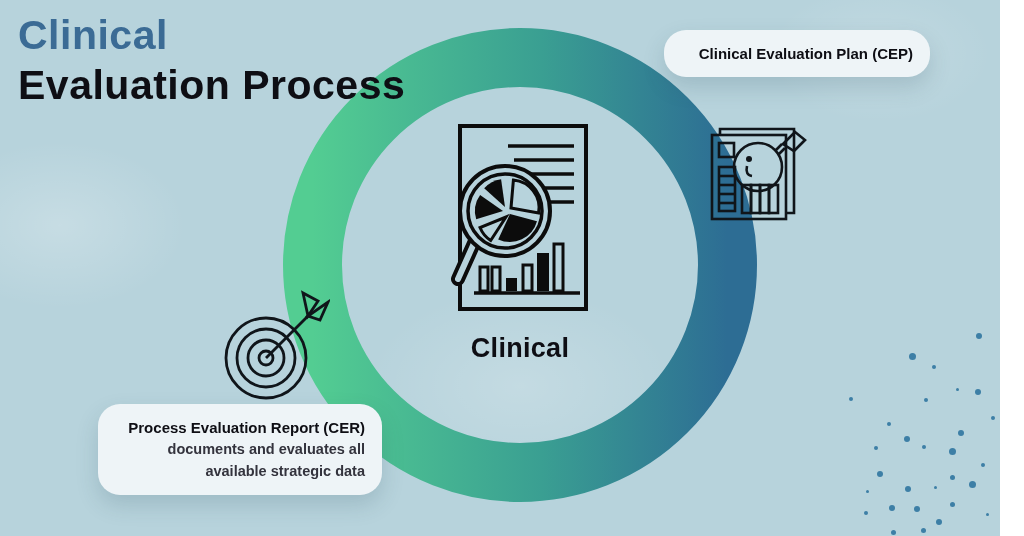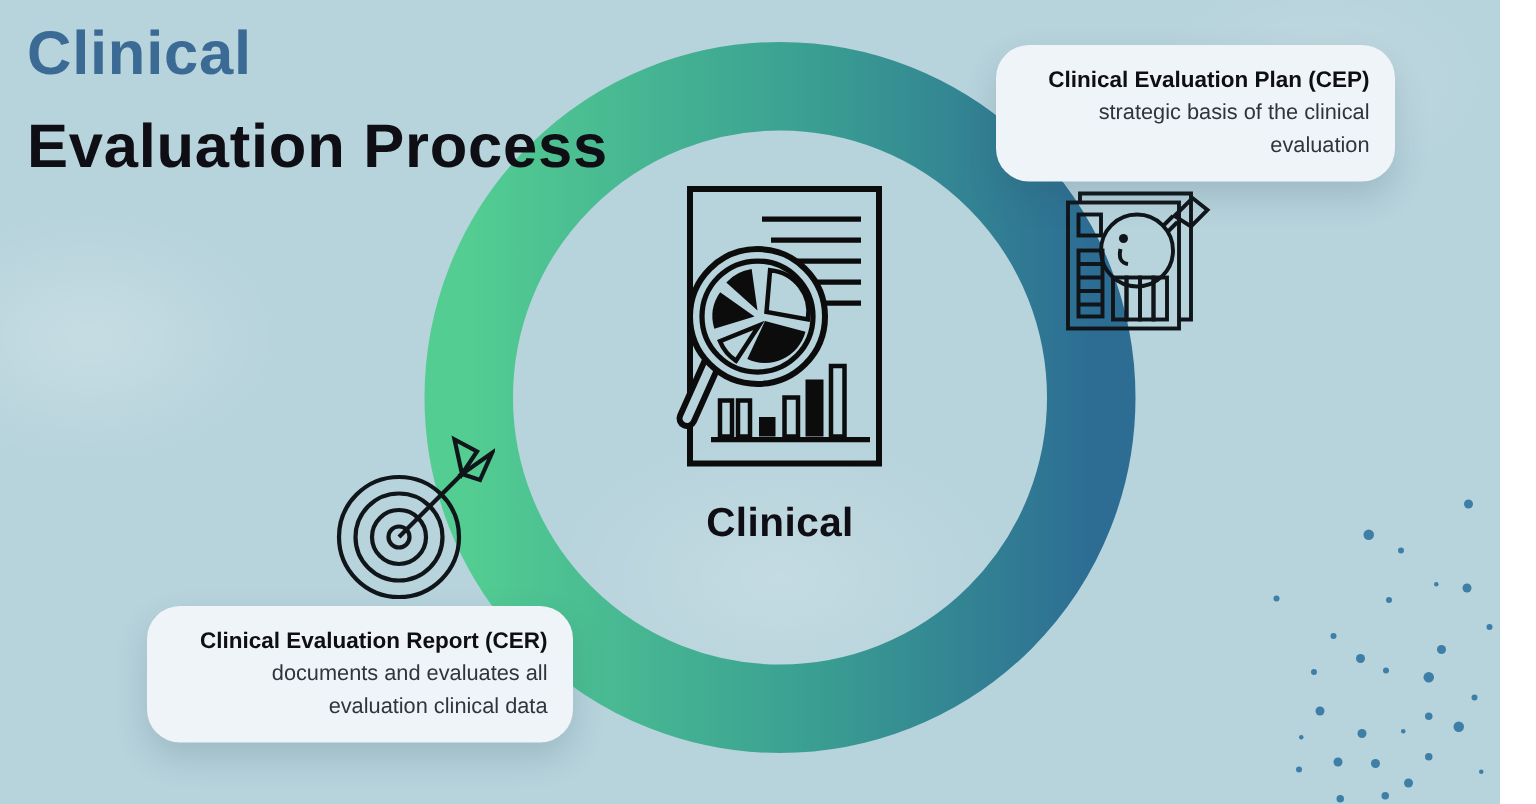--- a/index.html
+++ b/index.html
@@ -15,36 +15,36 @@
     background:
       radial-gradient(ellipse 180px 120px at 6% 42%, rgba(255,255,255,.22), transparent 70%),
       radial-gradient(ellipse 220px 140px at 52% 72%, rgba(255,255,255,.18), transparent 70%),
       radial-gradient(ellipse 160px 100px at 88% 10%, rgba(255,255,255,.15), transparent 70%),
       var(--bg);
   }
   .ring-svg{position:absolute;left:0;top:0;z-index:1;}
   .page-title{position:absolute;left:18px;top:10px;z-index:3;line-height:50px;
     font-size:41px;font-weight:800;letter-spacing:.5px;}
   .page-title .t1{color:var(--blue);display:block;}
-  .page-title .t2{color:var(--ink);display:block;margin-top:12px;}
+  .page-title .t2{color:var(--ink);display:block;}
   .center-icon{position:absolute;left:448px;top:121px;z-index:2;}
   .center-label{
     position:absolute;left:390px;top:329px;width:260px;z-index:2;text-align:center;
     font-size:27px;font-weight:800;color:var(--ink);line-height:39px;letter-spacing:.3px;
   }
   .center-label span{display:block;}
   .callout{
     position:absolute;z-index:3;background:var(--card);border-radius:22px;
     padding:13px 17px;box-shadow:0 10px 22px rgba(45,75,95,.18);
   }
   .callout .c-title{font-size:15px;font-weight:800;color:var(--ink);line-height:21px;}
   .callout .c-body{font-size:14.5px;color:var(--body-text);line-height:22px;}
   .callout-cep{left:664px;top:30px;width:266px;text-align:right;}
   .callout-cer{left:98px;top:404px;width:284px;text-align:right;}
-  .callout-cer .c-body span{display:block;}
+  .callout-cer .c-body span{display:block;font-weight:bold;}
   .side-icon{position:absolute;z-index:2;}
   .icon-cep{left:702px;top:123px;}
   .icon-cer{left:218px;top:290px;}
   .dot{position:absolute;border-radius:50%;background:var(--dot);z-index:1;}
   .dots-layer{position:absolute;inset:0;z-index:1;}
 </style>
 </head>
 <body>
 
 <div class="stage">
@@ -97,21 +97,20 @@
     <rect x="89" y="132" width="12" height="38" fill="#0c0c0c"></rect>
     <rect x="106" y="123" width="9" height="47" fill="none" stroke="#0c0c0c" stroke-width="3"></rect>
   </svg>
 
   <div class="center-label">
     <span>Clinical</span>
   </div>
 
   <div class="callout callout-cep">
     <div class="c-title">Clinical Evaluation Plan (CEP)</div>
-    <div class="c-body">strategic basis of the clinical evaluation</div>
   </div>
 
   <svg class="side-icon icon-cep" width="112" height="106" viewBox="0 0 112 106">
     <g stroke="#10151a" stroke-width="2.6" fill="none">
       <path d="M18,12 V6 H92 V90 H84"></path>
       <rect x="10" y="12" width="74" height="84"></rect>
       <rect x="17" y="20" width="15" height="14"></rect>
       <rect x="17" y="44" width="16" height="44"></rect>
       <line x1="17" y1="53" x2="33" y2="53"></line>
       <line x1="17" y1="62" x2="33" y2="62"></line>
@@ -124,24 +123,24 @@
       <circle cx="56" cy="44" r="24"></circle>
       <line x1="73" y1="28" x2="80" y2="21"></line>
       <line x1="76" y1="32" x2="83" y2="25"></line>
       <path d="M81,21 L93,9 L103,17 L92,28 Z"></path>
       <path d="M45,43 Q43,52 50,53"></path>
     </g>
     <circle cx="47" cy="36" r="3" fill="#10151a"></circle>
   </svg>
 
   <div class="callout callout-cer">
-    <div class="c-title">Clinical Evaluation Report (CER)</div>
+    <div class="c-title">Process Evaluation Report (CER)</div>
     <div class="c-body">
       <span>documents and evaluates all</span>
-      <span>evaluation clinical data</span>
+      <span>available strategic data</span>
     </div>
   </div>
 
   <svg class="side-icon icon-cer" width="112" height="116" viewBox="0 0 112 116">
     <g stroke="#10151a" stroke-width="2.8" fill="none">
       <circle cx="48" cy="68" r="40"></circle>
       <circle cx="48" cy="68" r="29"></circle>
       <circle cx="48" cy="68" r="18"></circle>
       <circle cx="48" cy="68" r="7"></circle>
       <line x1="48" y1="68" x2="90" y2="26"></line>

